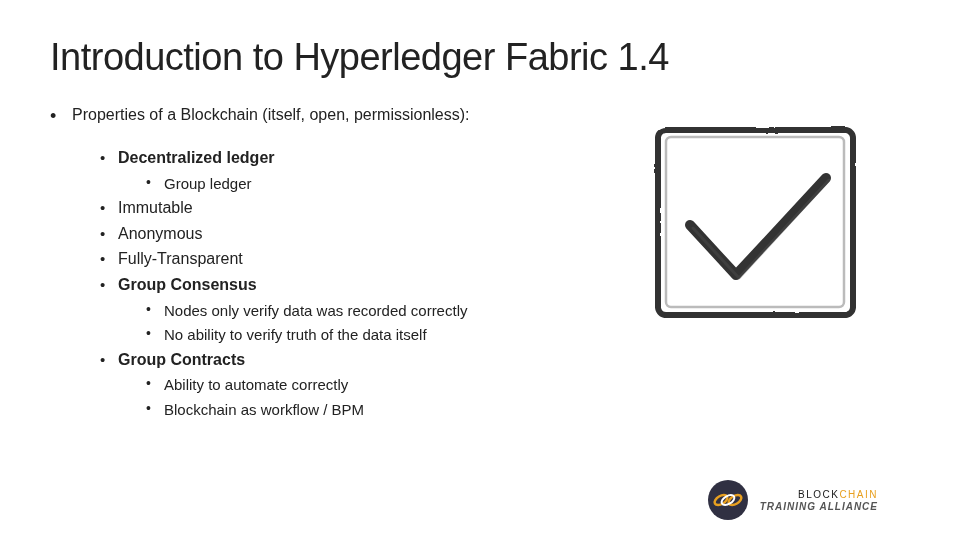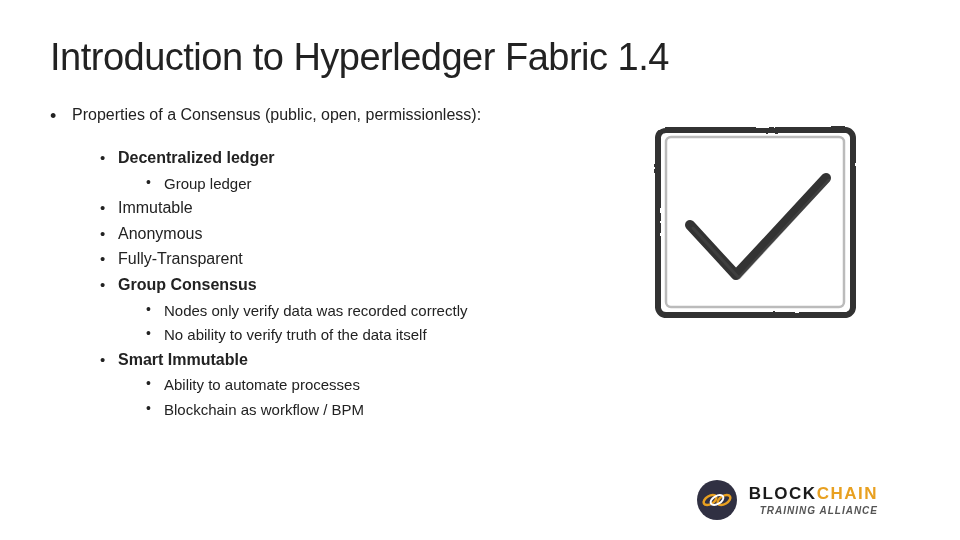--- a/index.html
+++ b/index.html
@@ -120,22 +120,22 @@
     .logo-icon {
       width: 44px;
       height: 44px;
     }
 
     .logo-text {
       text-align: right;
     }
 
     .logo-text-top {
-      font-size: 17px;
-      font-weight: 700;
+      font-size: 10px;
+      font-weight: 400;
       color: #1a1a1a;
       letter-spacing: 1.5px;
       text-transform: uppercase;
       line-height: 1.2;
     }
 
     .logo-text-bottom {
       font-size: 10px;
       font-weight: 600;
       color: #555;
@@ -151,21 +151,21 @@
 </head>
 <body>
 
 <div class="slide">
 
   <h1 class="title">Introduction to Hyperledger Fabric 1.4</h1>
 
   <div class="content">
     <ul class="level1">
       <li>
-        <span>Properties of a Consensus (public, open, permissionless):</span>
+        <span>Properties of a Blockchain (itself, open, permissionless):</span>
         <ul class="level2">
 
           <li>
             <span class="bold-item">Decentralized ledger</span>
             <ul class="level3">
               <li>
                 <span>Group ledger</span>
               </li>
             </ul>
           </li>
@@ -188,24 +188,24 @@
               <li>
                 <span>Nodes only verify data was recorded correctly</span>
               </li>
               <li>
                 <span>No ability to verify truth of the data itself</span>
               </li>
             </ul>
           </li>
 
           <li>
-            <span class="bold-item">Smart Immutable</span>
+            <span class="bold-item">Group Contracts</span>
             <ul class="level3">
               <li>
-                <span>Ability to automate processes</span>
+                <span>Ability to automate correctly</span>
               </li>
               <li>
                 <span>Blockchain as workflow / BPM</span>
               </li>
             </ul>
           </li>
 
         </ul>
       </li>
     </ul>

